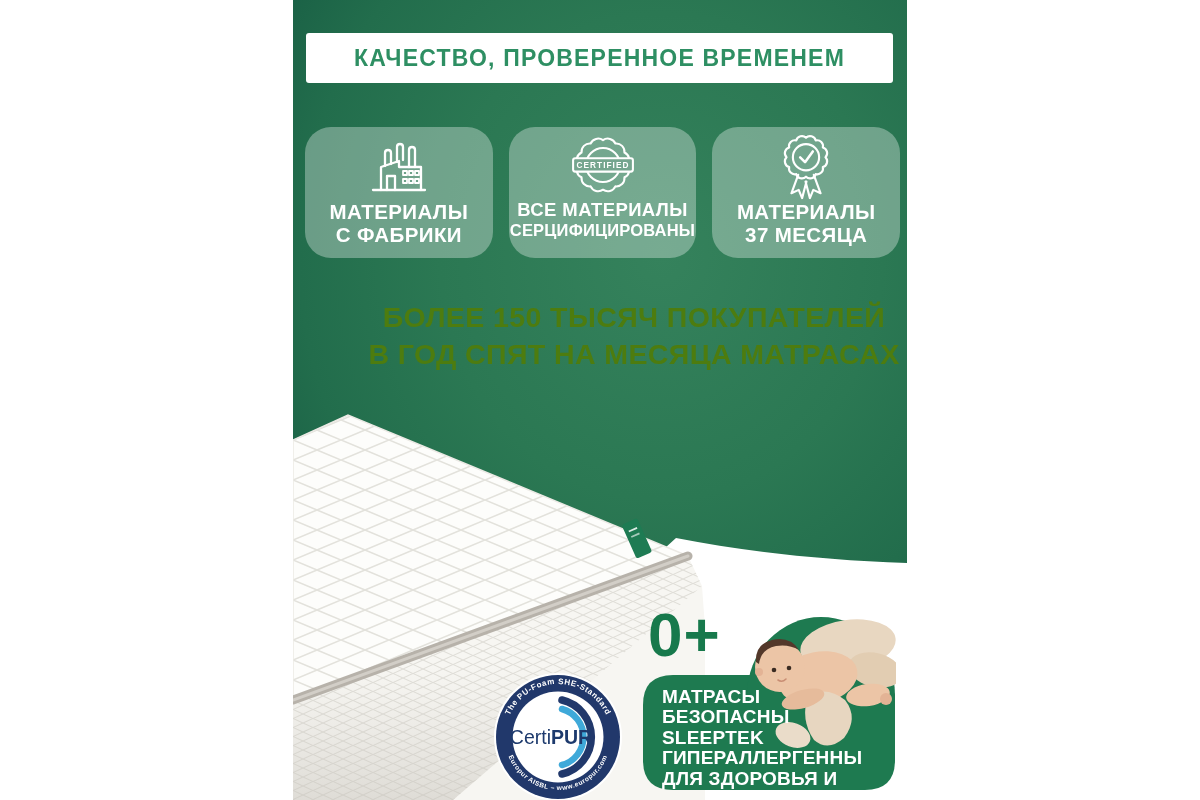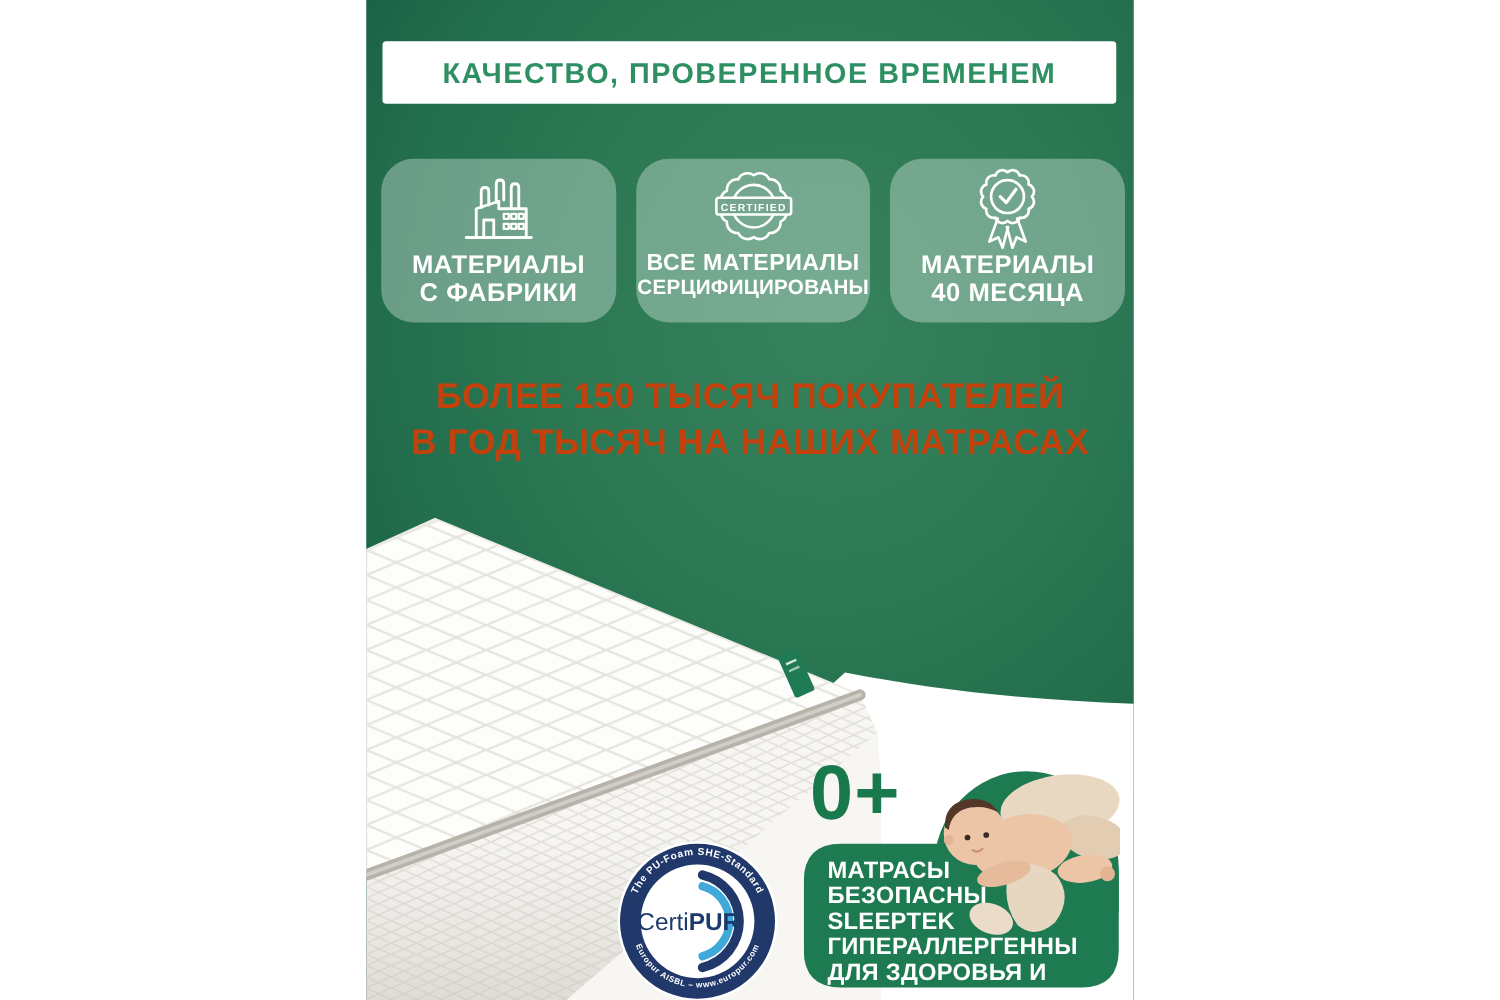--- a/index.html
+++ b/index.html
@@ -37,22 +37,22 @@
   }
   .card .icon{height:66px;margin-top:7px;display:flex;align-items:center;}
   .card .lbl{font-weight:700;letter-spacing:0.4px;line-height:1.13;}
   .card .l1{font-size:20.5px;}
   .card .l2{font-size:20.5px;}
   .card.mid .l1{font-size:18.5px;text-align:right;}
   .card.mid .l2{font-size:16.5px;letter-spacing:0.2px;}
   
   .headline{
     position:absolute;left:293px;top:299px;width:614px;z-index:2;
-    color:#c2410c;font-weight:700;font-size:28.5px;line-height:37px;
-    text-align:center;letter-spacing:0.4px;white-space:nowrap;
+    color:#4d7c0f;font-weight:700;font-size:28.5px;line-height:37px;
+    text-align:center;letter-spacing:0.4px;white-space:nowrap;padding-left:34px;
   }
   
   .mattress{position:absolute;left:293px;top:390px;width:412px;height:410px;z-index:2;}
   
   .certipur{position:absolute;left:492px;top:671px;width:132px;height:132px;z-index:3;}
   
   .age-badge{
     position:absolute;left:648px;top:604px;z-index:3;
     color:#17794c;font-size:62px;font-weight:700;letter-spacing:1px;line-height:1;
   }
@@ -117,27 +117,27 @@
       <span class="icon">
         <svg width="56" height="72" viewBox="0 0 56 74" fill="none" stroke="#ffffff" stroke-width="2.2" stroke-linecap="round" stroke-linejoin="round">
           <path d="M48,27 A6,6 0 0 1 45.3,37 A6,6 0 0 1 38,44.3 A6,6 0 0 1 28,47 A6,6 0 0 1 18,44.3 A6,6 0 0 1 10.7,37 A6,6 0 0 1 8,27 A6,6 0 0 1 10.7,17 A6,6 0 0 1 18,9.7 A6,6 0 0 1 28,7 A6,6 0 0 1 38,9.7 A6,6 0 0 1 45.3,17 A6,6 0 0 1 48,27 Z"></path>
           <circle cx="28" cy="27" r="13.5"></circle>
           <path d="M22,27 L27,32 L35,21" stroke-width="2.6"></path>
           <path d="M20,45 L13,64 L20.5,60.5 L24,69 L28.5,52"></path>
           <path d="M36,45 L43,64 L35.5,60.5 L32,69 L27.5,52"></path>
         </svg>
       </span>
       <div class="lbl l1">МАТЕРИАЛЫ</div>
-      <div class="lbl l2">40 МЕСЯЦА</div>
+      <div class="lbl l2">37 МЕСЯЦА</div>
     </div>
   </div>
 
   <div class="headline">
     <div>БОЛЕЕ 150 ТЫСЯЧ ПОКУПАТЕЛЕЙ</div>
-    <div>В ГОД ТЫСЯЧ НА НАШИХ МАТРАСАХ</div>
+    <div>В ГОД СПЯТ НА МЕСЯЦА МАТРАСАХ</div>
   </div>
 
   <svg class="mattress" viewBox="0 0 412 410">
     <defs>
       <pattern id="quilt" width="48" height="20" patternUnits="userSpaceOnUse">
         <path d="M0,10 L24,0 L48,10 L24,20 Z M-24,0 L0,10 M48,10 L72,0 M-24,20 L0,10 M48,10 L72,20" fill="none" stroke="#e3e2dc" stroke-width="1.6"></path>
       </pattern>
       <pattern id="ribs" width="20" height="9" patternUnits="userSpaceOnUse">
         <path d="M0,4.5 L10,0 L20,4.5 L10,9 Z" fill="none" stroke="#e0ded8" stroke-width="1.1"></path>
       </pattern>

